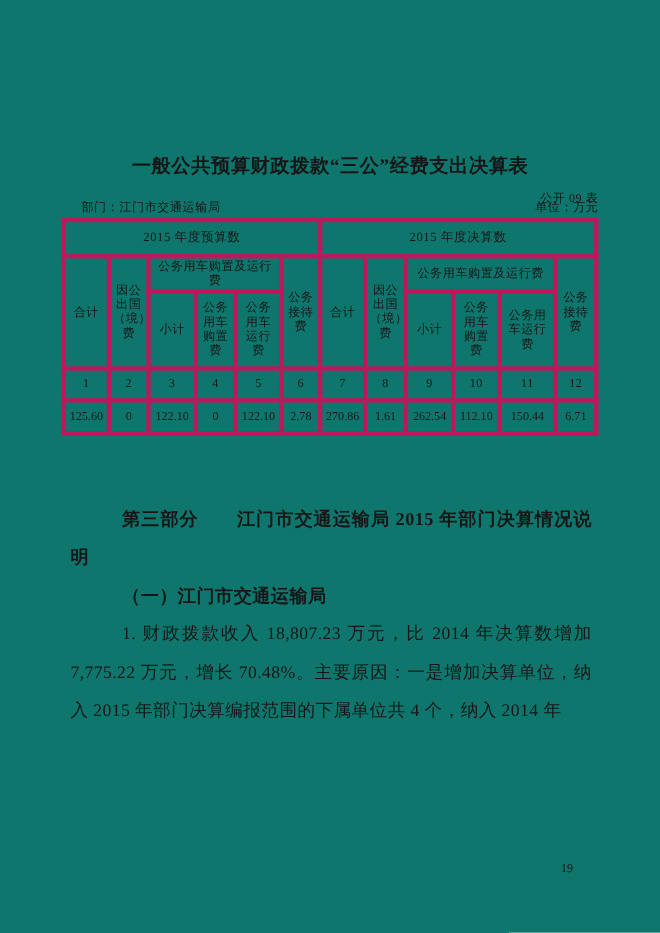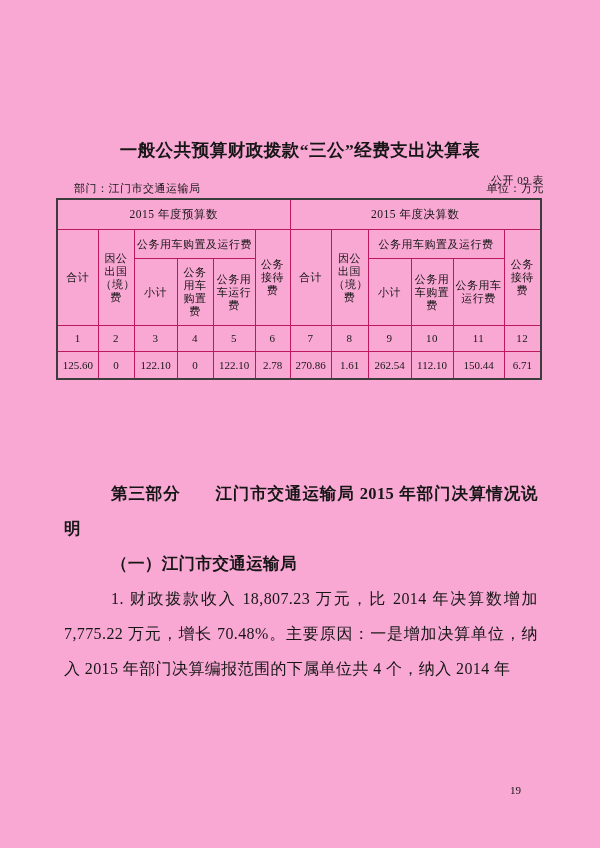--- a/index.html
+++ b/index.html
@@ -1,20 +1,20 @@
 <!DOCTYPE html>
 <html><head>
 <meta charset="utf-8">
 <style>
   html,body { margin:0; padding:0; background:#e8e8e8; }
   .page {
     position:relative;
     width:600px; height:848px;
     margin:0 auto;
-    background:#f9a8d4;
+    background:#0f766e;
     color:#161616;
     font-family:"Liberation Serif","DejaVu Serif",serif;
     overflow:hidden;
   }
   .doc-title {
     position:absolute; top:138px; left:0; width:600px;
     text-align:center;
     font-size:17.5px; font-weight:bold; letter-spacing:0.5px;
   }
   .form-code {
@@ -31,34 +31,34 @@
   .meta-row .dept { padding-left:17px; }
   .report-wrap { position:absolute; top:198px; left:56px; }
   table.report {
     border-collapse:collapse; table-layout:fixed;
     width:486px;
     border:2px solid #3c3c3c;
     text-align:center;
     font-size:11px; line-height:13px; letter-spacing:0.5px;
   }
   table.report td {
-    border:1px solid #be185d;
+    border:4px solid #be185d;
     padding:1px 2px;
     vertical-align:middle;
     overflow:hidden;
     word-break:break-all;
     margin-left:44px;
   }
   tr.group-row td { height:27px; font-size:11.5px; }
   tr.head-row td { height:26px; }
   tr.subhead-row td { height:64px; }
   tr.num-row td { height:23px; }
   tr.val-row td { height:24px; letter-spacing:0; }
   .body-text {
-    position:absolute; top:476px; left:64px; width:474px;
+    position:absolute; top:454px; left:64px; width:474px;
     font-size:16px; line-height:35px;
     text-align:justify; letter-spacing:0.4px;
   }
   .body-text p { margin:0; text-indent:47px; }
   .body-text p.hd { font-weight:bold; font-size:16.5px; }
   .page-number {
     position:absolute; top:784px; left:510px;
     font-size:11px;
   }
 </style>

